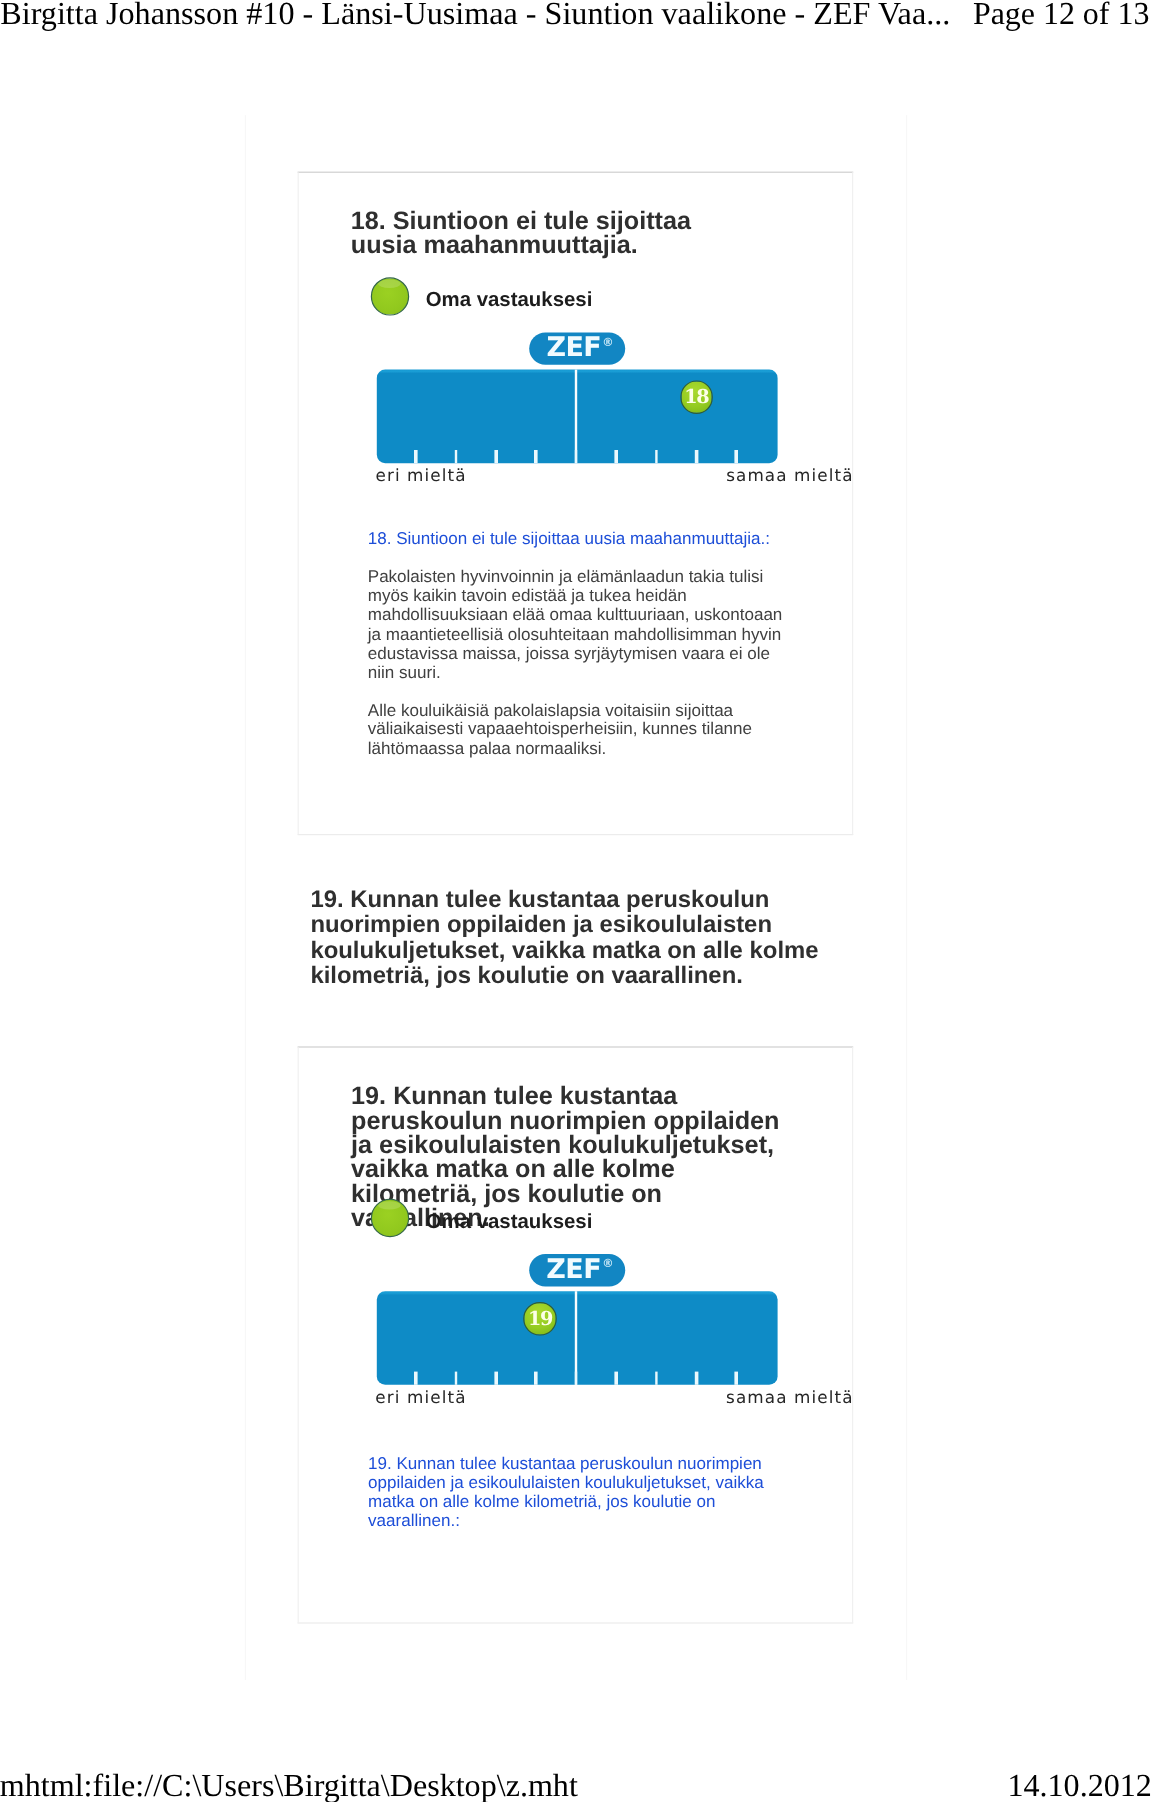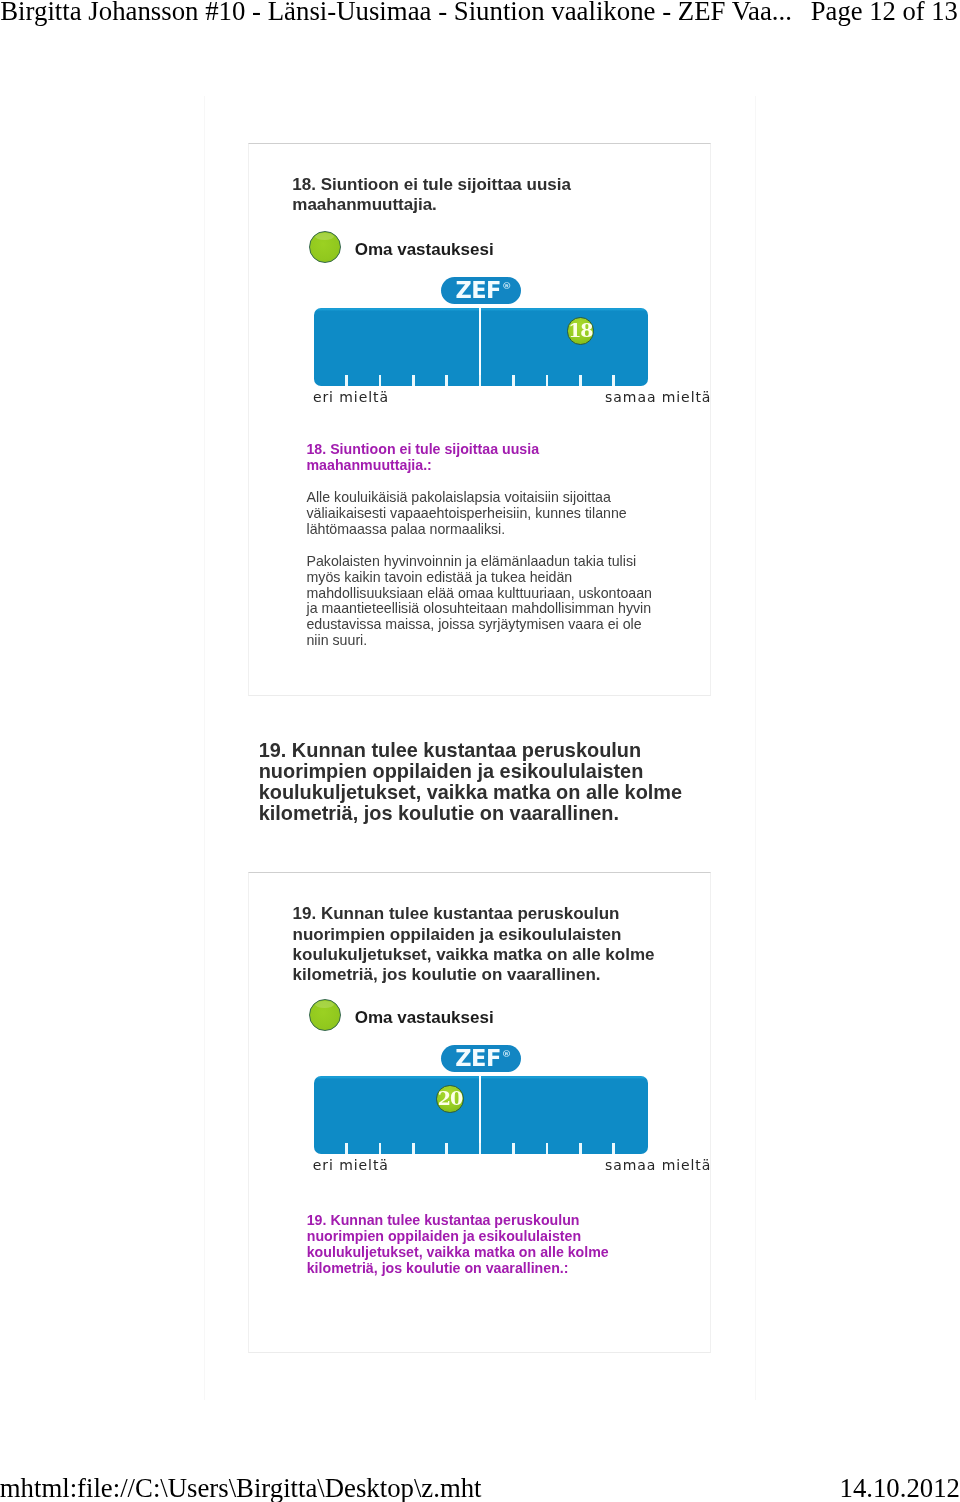--- a/index.html
+++ b/index.html
@@ -19,21 +19,21 @@
 
   
   .page-rule{position:absolute;top:96px;height:1304px;width:1px;background:#f7f7f7;}
 
   
   .card{position:absolute;background:#fff;box-sizing:border-box;
         border-top:1px solid #cfcfcf;border-left:1px solid #f0f0f0;
         border-right:1px solid #f0f0f0;border-bottom:1px solid #ececec;}
 
   
-  .q-head{position:absolute;font-size:17px;font-weight:bold;color:#2f2f2f;
+  .q-head{position:absolute;font-size:21px;font-weight:bold;color:#2f2f2f;
           line-height:20.4px;}
 
   
   .ans-dot{position:absolute;width:32px;height:32px;border-radius:50%;
            background:radial-gradient(circle at 44% 40%, #9bd122 0%, #91c81e 62%, #85bd1a 100%);
            border:1px solid #35684a;box-sizing:border-box;overflow:hidden;}
   .ans-dot::after{content:"";position:absolute;left:5px;top:1px;width:19px;height:7px;
            border-radius:50%;background:rgba(255,255,255,0.17);}
   .ans-label{position:absolute;font-size:17px;font-weight:bold;color:#1c1c1c;white-space:nowrap;
           line-height:20.4px;}
@@ -50,28 +50,28 @@
             display:flex;align-items:center;justify-content:center;}
   .zef-logo .zef-word{font-family:"DejaVu Sans",sans-serif;font-weight:bold;color:#f2fbfe;
             font-size:22.5px;line-height:1;display:inline-block;letter-spacing:-0.5px;
             margin-left:6px;}
   .zef-logo .zef-reg{font-family:"DejaVu Sans",sans-serif;font-weight:bold;color:#c9e8f7;
             font-size:9.5px;line-height:1;align-self:flex-start;margin-top:4.2px;margin-left:1px;margin-right:1px;}
   .marker{position:absolute;width:27.5px;height:27.5px;border-radius:50%;
           background:radial-gradient(circle at 45% 30%, #a9d92e 0%, #95cc22 55%, #84bd1a 82%, #6fa814 100%);
           border:1px solid #2d5c3c;box-sizing:border-box;
           display:flex;align-items:center;justify-content:center;}
-  .marker span{font-family:"DejaVu Serif",serif;font-weight:bold;font-size:19px;
+  .marker span{font-family:"DejaVu Serif",serif;font-weight:bold;font-size:16px;
           color:#fdffe8;line-height:1;letter-spacing:-1.1px;margin-top:-0.5px;margin-left:-0.5px;}
   .scale-end{position:absolute;font-family:"DejaVu Sans",sans-serif;font-size:14px;
           color:#262626;white-space:nowrap;letter-spacing:0.92px;top:81.5px;line-height:14px;}
 
   
   .ans-block{position:absolute;font-size:14.2px;line-height:15.83px;color:#404040;}
-  .ans-block b{color:#a21caf;font-weight:bold;}
+  .ans-block b{color:#1d4ed8;font-weight:normal;}
   .ans-block p{margin:0 0 16.2px 0;}
   .ans-block p:last-child{margin-bottom:0;}
 
   
   .big-q{position:absolute;font-size:19.9px;font-weight:bold;color:#2f2f2f;
          line-height:21.3px;}
 </style>
 </head>
 <body>
 
@@ -108,22 +108,22 @@
     </div>
     <div class="marker" style="left: 252.45px; top: 9px;">
       <span>18</span>
     </div>
     <div class="scale-end" style="left:-1.5px;">eri mieltä</div>
     <div class="scale-end" style="right:1px;">samaa mieltä</div>
   </div>
 
   <div class="ans-block" style="left:57.3px;top:298px;width:350px;">
     <p><b>18. Siuntioon ei tule sijoittaa uusia maahanmuuttajia.:</b><br></p>
+    <p>Pakolaisten hyvinvoinnin ja elämänlaadun takia tulisi myös kaikin tavoin edistää ja tukea heidän mahdollisuuksiaan elää omaa kulttuuriaan, uskontoaan ja maantieteellisiä olosuhteitaan mahdollisimman hyvin edustavissa maissa, joissa syrjäytymisen vaara ei ole niin suuri.</p>
     <p>Alle kouluikäisiä pakolaislapsia voitaisiin sijoittaa väliaikaisesti vapaaehtoisperheisiin, kunnes tilanne lähtömaassa palaa normaaliksi.</p>
-    <p>Pakolaisten hyvinvoinnin ja elämänlaadun takia tulisi myös kaikin tavoin edistää ja tukea heidän mahdollisuuksiaan elää omaa kulttuuriaan, uskontoaan ja maantieteellisiä olosuhteitaan mahdollisimman hyvin edustavissa maissa, joissa syrjäytymisen vaara ei ole niin suuri.</p>
   </div>
 </div>
 
 <div class="big-q" style="left:258.7px;top:739.6px;width:432px;">19. Kunnan tulee kustantaa peruskoulun nuorimpien oppilaiden ja esikoululaisten koulukuljetukset, vaikka matka on alle kolme kilometriä, jos koulutie on vaarallinen.</div>
 
 <div class="card" style="left:248.2px;top:872.4px;width:462.6px;height:480.2px;">
 
   <div class="q-head" style="left:43.4px;top:30.8px;width:372px;">19. Kunnan tulee kustantaa peruskoulun nuorimpien oppilaiden ja esikoululaisten koulukuljetukset, vaikka matka on alle kolme kilometriä, jos koulutie on vaarallinen.</div>
 
   <div class="ans-dot" style="left:60.1px;top:125.2px;"></div>
@@ -141,21 +141,21 @@
         <div class="tick" style="left: 197.9px;"></div>
         <div class="tick" style="left: 231.3px;"></div>
         <div class="tick" style="left: 264.7px;"></div>
         <div class="tick" style="left: 298.1px;"></div>
       </div>
     <div class="zef-logo">
       <span class="zef-word">ZEF</span>
         <span class="zef-reg">®</span>
     </div>
     <div class="marker" style="left: 122.19px; top: 9px;">
-      <span>20</span>
+      <span>19</span>
     </div>
     <div class="scale-end" style="left:-1.5px;">eri mieltä</div>
     <div class="scale-end" style="right:1px;">samaa mieltä</div>
   </div>
 
   <div class="ans-block" style="left:57.55px;top:339.8px;width:350px;">
     <p><b>19. Kunnan tulee kustantaa peruskoulun nuorimpien oppilaiden ja esikoululaisten koulukuljetukset, vaikka matka on alle kolme kilometriä, jos koulutie on vaarallinen.:</b><br></p>
   </div>
 </div>
 

